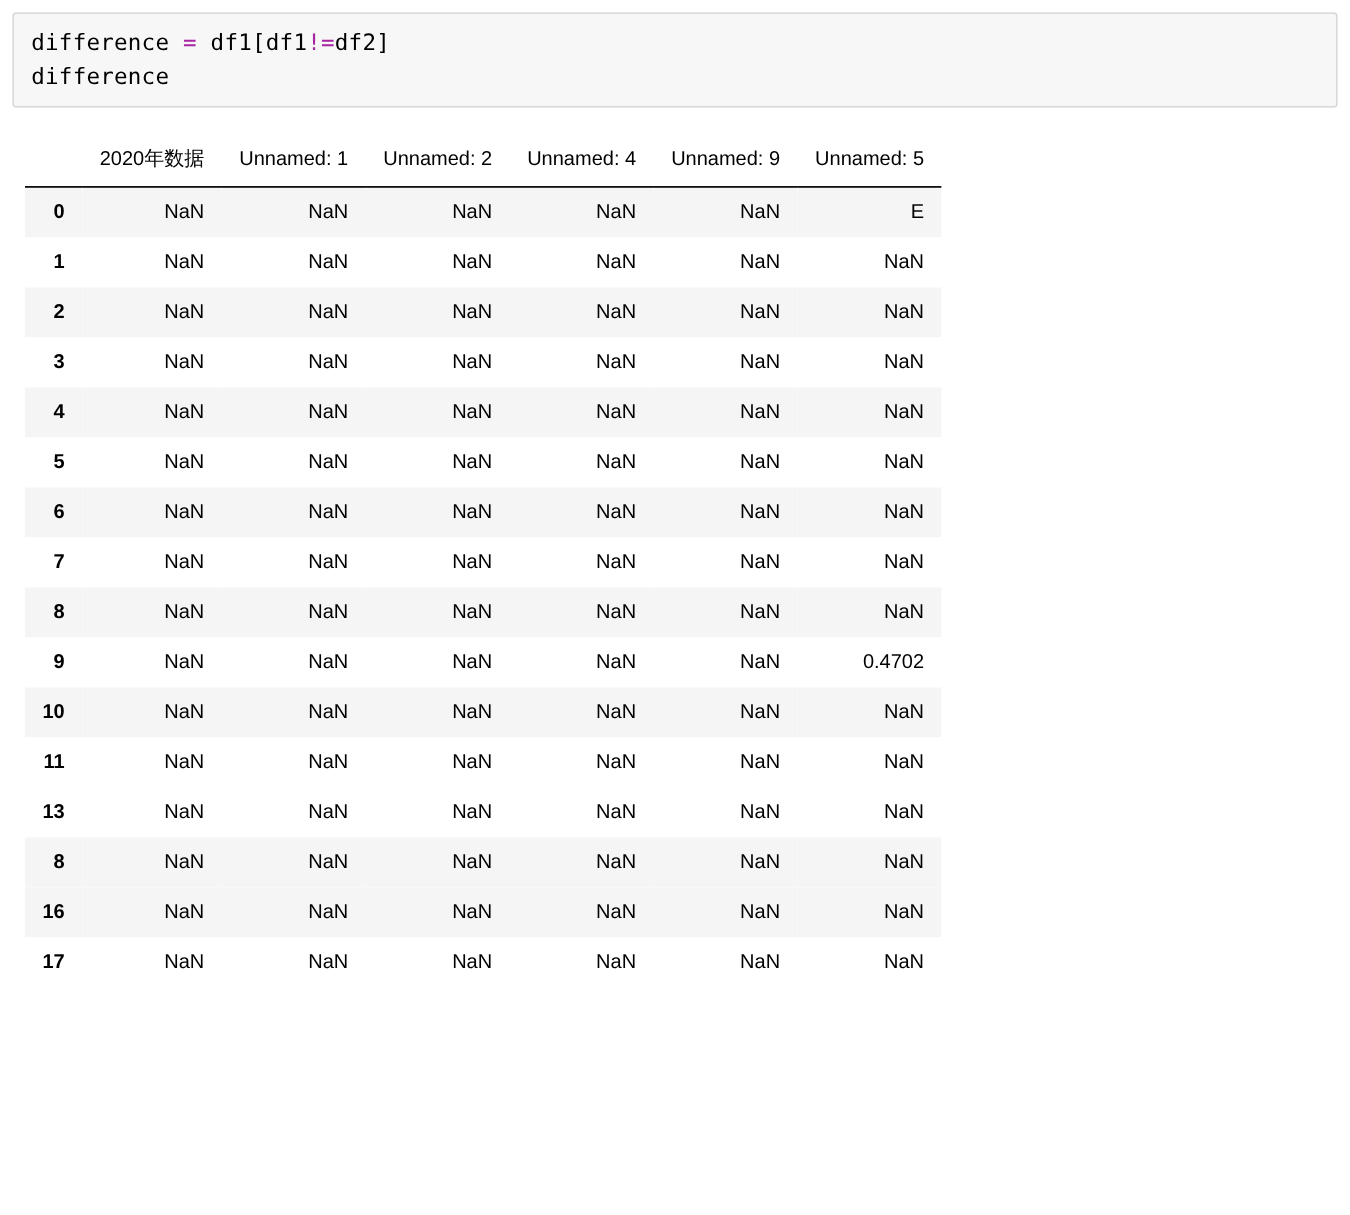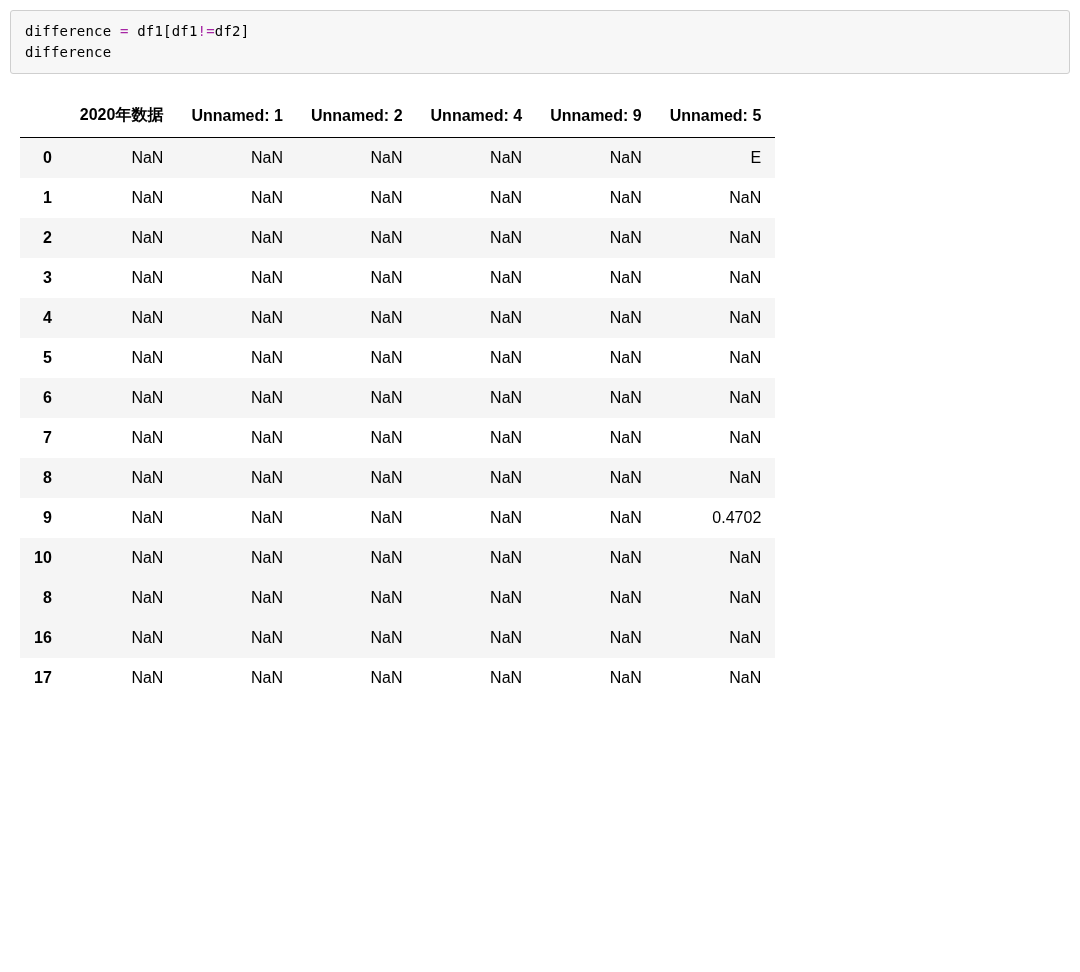--- a/index.html
+++ b/index.html
@@ -14,21 +14,21 @@
     font-size: 15px;
     color: #000;
   }
   .code-cell {
     background: #f7f7f7;
     border: 1px solid #cfcfcf;
     border-radius: 3px;
     padding: 10px 14px;
     margin-bottom: 20px;
     font-family: "Menlo", "Monaco", "Consolas", monospace;
-    font-size: 14px;
+    font-size: 18px;
     line-height: 1.5;
     white-space: pre;
     letter-spacing: 0.2px;
   }
   .tok-var { color: #000; }
   .tok-op  { color: #a626a4; }
 
   .df-wrap {
     padding-left: 10px;
   }
@@ -40,21 +40,21 @@
   }
   table.dataframe th,
   table.dataframe td {
     text-align: right;
     padding: 11px 14px;
     border: none;
     font-weight: 400;
     white-space: nowrap;
   }
   table.dataframe thead th {
-    font-weight: 700;
+    font-weight: 400;
     border-bottom: 1px solid #000;
     background: #fff;
   }
   table.dataframe thead th.blank {
     border-bottom: 1px solid #000;
     background: #fff;
   }
   table.dataframe tbody th {
     font-weight: 700;
     background: #fff;
@@ -186,20 +186,38 @@
       </tr>
       <tr class="even">
         <th class="rowhdr">10</th>
         <td>NaN</td>
         <td>NaN</td>
         <td>NaN</td>
         <td>NaN</td>
         <td>NaN</td>
         <td>NaN</td>
       </tr>
+      <tr class="odd">
+        <th class="rowhdr">11</th>
+        <td>NaN</td>
+        <td>NaN</td>
+        <td>NaN</td>
+        <td>NaN</td>
+        <td>NaN</td>
+        <td>NaN</td>
+      </tr>
+      <tr class="odd">
+        <th class="rowhdr">13</th>
+        <td>NaN</td>
+        <td>NaN</td>
+        <td>NaN</td>
+        <td>NaN</td>
+        <td>NaN</td>
+        <td>NaN</td>
+      </tr>
       <tr class="even">
         <th class="rowhdr">8</th>
         <td>NaN</td>
         <td>NaN</td>
         <td>NaN</td>
         <td>NaN</td>
         <td>NaN</td>
         <td>NaN</td>
       </tr>
       <tr class="even">

